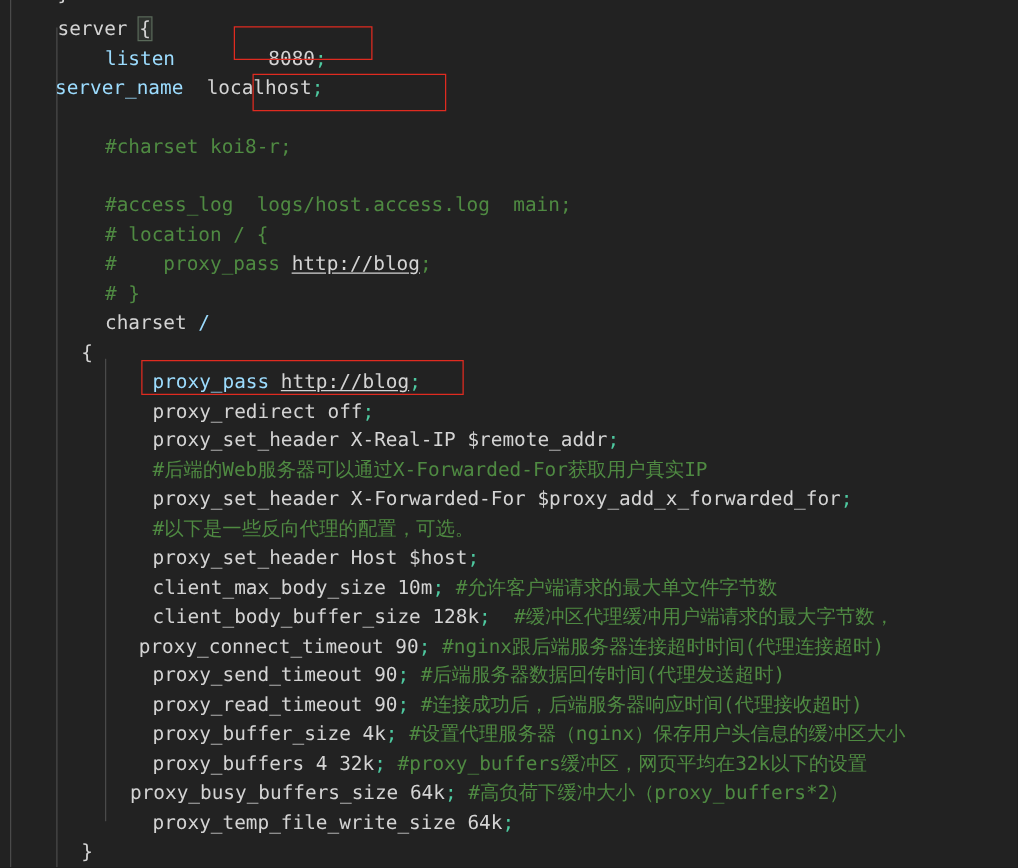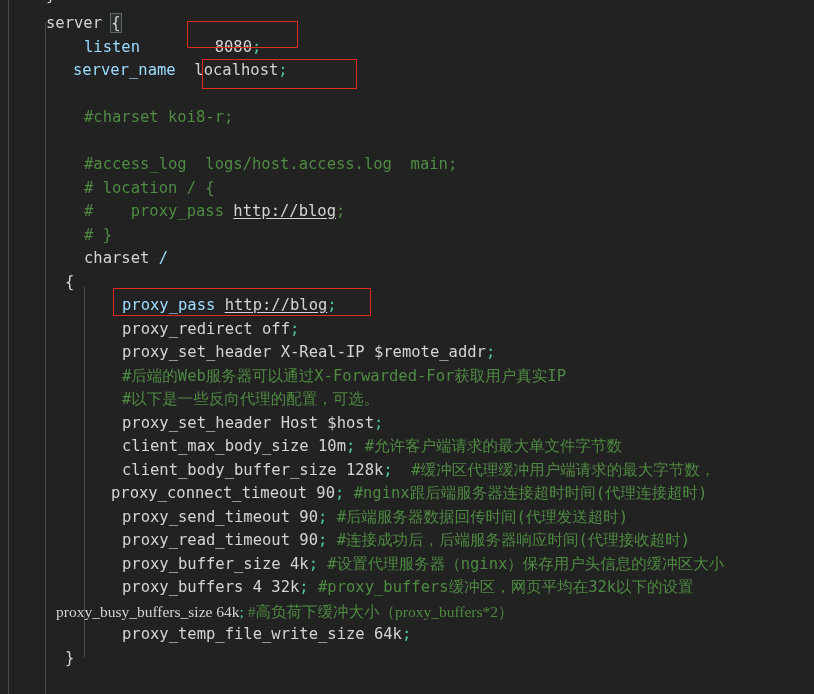--- a/index.html
+++ b/index.html
@@ -95,44 +95,45 @@
 
   <div class="guide g1"></div>
   <div class="guide g2"></div>
   <div class="guide g3"></div>
 
   <div class="top-partial">}</div>
 
   <div class="code" id="code-root">
       <div class="line" style="padding-left: 46px;"><span class="t-plain">server </span><span class="t-brace bracket-hl">{</span></div>
       <div class="line" style="padding-left: 84px;"><span class="t-dir">listen</span><span class="t-plain">        8080</span><span class="t-semi">;</span></div>
-      <div class="line" style="padding-left: 73px;"><span class="t-dir">server_name</span><span class="t-plain">  localhost</span><span class="t-semi">;</span></div>
+      <div class="line" style="padding-left: 44px;"><span class="t-dir">server_name</span><span class="t-plain">  localhost</span><span class="t-semi">;</span></div>
       <div class="line" style="padding-left: 46px;">&nbsp;</div>
       <div class="line" style="padding-left: 84px;"><span class="t-cmt">#charset koi8-r;</span></div>
       <div class="line" style="padding-left: 46px;">&nbsp;</div>
       <div class="line" style="padding-left: 84px;"><span class="t-cmt">#access_log  logs/host.access.log  main;</span></div>
       <div class="line" style="padding-left: 84px;"><span class="t-cmt"># location / {</span></div>
       <div class="line" style="padding-left: 84px;"><span class="t-cmt">#    proxy_pass </span><span class="t-cmt t-link">http://blog</span><span class="t-cmt">;</span></div>
       <div class="line" style="padding-left: 84px;"><span class="t-cmt"># }</span></div>
       <div class="line" style="padding-left: 84px;"><span class="t-plain">charset </span><span class="t-slash">/</span></div>
       <div class="line" style="padding-left: 65px;"><span class="t-brace">{</span></div>
       <div class="line" style="padding-left: 122px;"><span class="t-dir">proxy_pass </span><span class="t-link">http://blog</span><span class="t-semi">;</span></div>
       <div class="line" style="padding-left: 122px;"><span class="t-plain">proxy_redirect off</span><span class="t-semi">;</span></div>
       <div class="line" style="padding-left: 122px;"><span class="t-plain">proxy_set_header X-Real-IP $remote_addr</span><span class="t-semi">;</span></div>
       <div class="line" style="padding-left: 122px;"><span class="t-cmt">#后端的Web服务器可以通过X-Forwarded-For获取用户真实IP</span></div>
+      <div class="line" style="padding-left: 122px;"><span class="t-plain">proxy_set_header X-Forwarded-For $proxy_add_x_forwarded_for</span><span class="t-semi">;</span></div>
       <div class="line" style="padding-left: 122px;"><span class="t-cmt">#以下是一些反向代理的配置，可选。</span></div>
       <div class="line" style="padding-left: 122px;"><span class="t-plain">proxy_set_header Host $host</span><span class="t-semi">;</span></div>
       <div class="line" style="padding-left: 122px;"><span class="t-plain">client_max_body_size 10m</span><span class="t-semi">; </span><span class="t-cmt">#允许客户端请求的最大单文件字节数</span></div>
       <div class="line" style="padding-left: 122px;"><span class="t-plain">client_body_buffer_size 128k</span><span class="t-semi">;  </span><span class="t-cmt">#缓冲区代理缓冲用户端请求的最大字节数，</span></div>
       <div class="line" style="padding-left: 111px;"><span class="t-plain">proxy_connect_timeout 90</span><span class="t-semi">; </span><span class="t-cmt">#nginx跟后端服务器连接超时时间(代理连接超时)</span></div>
       <div class="line" style="padding-left: 122px;"><span class="t-plain">proxy_send_timeout 90</span><span class="t-semi">; </span><span class="t-cmt">#后端服务器数据回传时间(代理发送超时)</span></div>
       <div class="line" style="padding-left: 122px;"><span class="t-plain">proxy_read_timeout 90</span><span class="t-semi">; </span><span class="t-cmt">#连接成功后，后端服务器响应时间(代理接收超时)</span></div>
       <div class="line" style="padding-left: 122px;"><span class="t-plain">proxy_buffer_size 4k</span><span class="t-semi">; </span><span class="t-cmt">#设置代理服务器（nginx）保存用户头信息的缓冲区大小</span></div>
       <div class="line" style="padding-left: 122px;"><span class="t-plain">proxy_buffers 4 32k</span><span class="t-semi">; </span><span class="t-cmt">#proxy_buffers缓冲区，网页平均在32k以下的设置</span></div>
-      <div class="line" style="padding-left: 56px; font-family: Liberation Serif, serif;"><span class="t-plain">proxy_busy_buffers_size 64k</span><span class="t-semi">; </span><span class="t-cmt">#高负荷下缓冲大小（proxy_buffers*2）</span></div>
+      <div class="line" style="padding-left: 104px;"><span class="t-plain">proxy_busy_buffers_size 64k</span><span class="t-semi">; </span><span class="t-cmt">#高负荷下缓冲大小（proxy_buffers*2）</span></div>
       <div class="line" style="padding-left: 122px;"><span class="t-plain">proxy_temp_file_write_size 64k</span><span class="t-semi">;</span></div>
       <div class="line" style="padding-left: 65px;"><span class="t-brace">}</span></div>
     </div>
 
   <div id="annot-root">
       <div class="redbox" style="left: 187px; top: 21px; width: 111px; height: 27px; border-color: rgb(224, 43, 32);"></div>
       <div class="redbox" style="left: 202px; top: 59px; width: 155px; height: 30px; border-color: rgb(224, 43, 32);"></div>
       <div class="redbox" style="left: 113px; top: 288px; width: 258px; height: 28px; border-color: rgb(224, 43, 32);"></div>
     </div>
 

